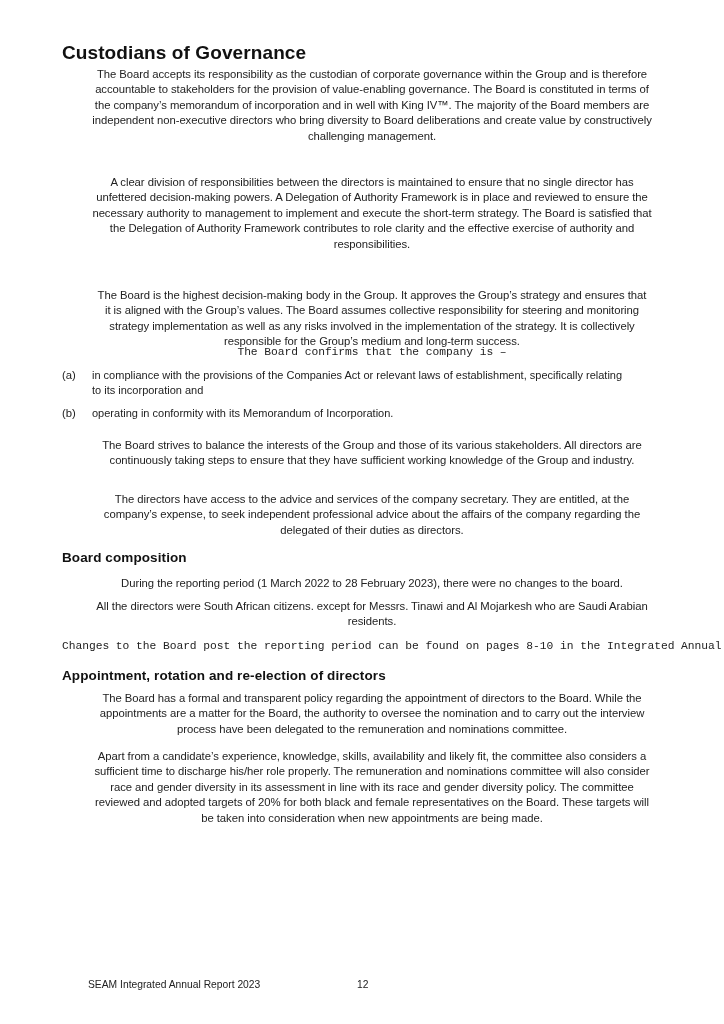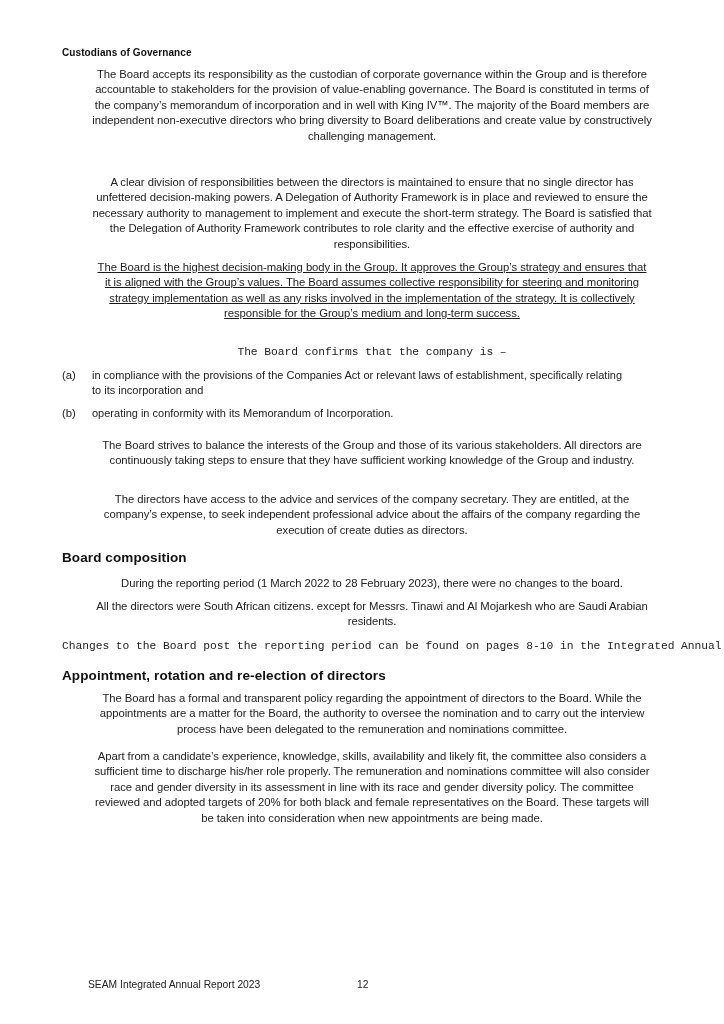--- a/index.html
+++ b/index.html
@@ -3,21 +3,21 @@
   <meta charset="utf-8">
   <style>
     html, body { margin: 0; padding: 0; background: #ffffff; }
     body { width: 724px; height: 1024px; position: relative; overflow: hidden; }
     .page {
       position: absolute; left: 0; top: 0; width: 724px; height: 1024px;
       font-family: "Liberation Sans", sans-serif; color: #1a1a1a;
     }
     .block { position: absolute; left: 62px; width: 620px; }
     .h {
-      font-weight: bold; font-size: 10px; line-height: 16px; color: #111;
+      font-weight: bold; font-size: 19px; line-height: 16px; color: #111;
       letter-spacing: 0.1px; margin: 0;
     }
     .h.big { font-size: 13.5px; }
     .p {
       font-size: 11.3px; line-height: 15.4px; margin: 0; white-space: nowrap;
       letter-spacing: -0.05px; color: #222; text-align: center;
     }
     .list-item { position: absolute; left: 62px; width: 630px; }
     .list-label { position: absolute; left: 0; top: 0; font-size: 11.3px; line-height: 15.4px; color: #222; }
     .list-text { position: absolute; left: 30px; top: 0; font-size: 11px; line-height: 15.4px; white-space: nowrap; color: #222; }
@@ -42,21 +42,21 @@
   </div>
 
   <div class="block" style="top:175px;">
     <p class="p">A clear division of responsibilities between the directors is maintained to ensure that no single director has</p>
     <p class="p">unfettered decision-making powers. A Delegation of Authority Framework is  in place and reviewed to ensure the</p>
     <p class="p">necessary authority to management to implement and execute the short-term strategy. The Board is satisfied that</p>
     <p class="p">the Delegation of Authority Framework contributes to role clarity and the effective exercise of authority and</p>
     <p class="p">responsibilities.</p>
   </div>
 
-  <div class="block" style="top:260px;text-decoration:underline;">
+  <div class="block" style="top:288px;">
     <p class="p">The Board is the highest decision-making body in the Group. It approves the Group’s strategy and ensures that</p>
     <p class="p">it is aligned with the Group’s values. The Board assumes collective responsibility for steering and monitoring</p>
     <p class="p">strategy implementation as well as any risks involved in the implementation of the strategy. It is collectively</p>
     <p class="p">responsible for the Group’s medium and long-term success.</p>
   </div>
 
   <div class="block" style="top:345px;font-family:Liberation Mono, monospace;">
     <p class="p">The Board confirms that the company is –</p>
   </div>
 
@@ -76,21 +76,21 @@
   </div>
 
   <div class="block" style="top:438px;">
     <p class="p">The Board strives to balance the interests of the Group and those of its various stakeholders. All directors are</p>
     <p class="p">continuously taking steps to ensure that they have sufficient working knowledge of the Group and industry.</p>
   </div>
 
   <div class="block" style="top:492px;">
     <p class="p">The directors have access to the advice and services of the company secretary. They are entitled, at the</p>
     <p class="p">company’s expense, to seek independent professional advice about the affairs of the company regarding the</p>
-    <p class="p">execution of create duties as directors.</p>
+    <p class="p">delegated of their duties as directors.</p>
   </div>
 
   <div class="block" style="top:550px;">
     <h2 class="h big">Board composition</h2>
   </div>
 
   <div class="block" style="top:576px;">
     <p class="p">During the reporting period (1 March 2022 to 28 February 2023), there were no changes to the board.</p>
   </div>
 

